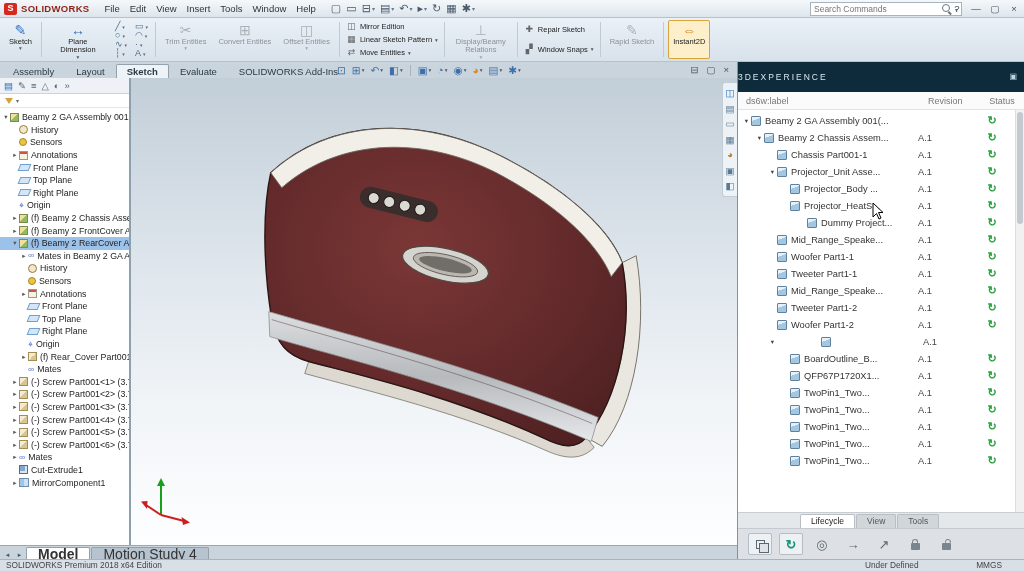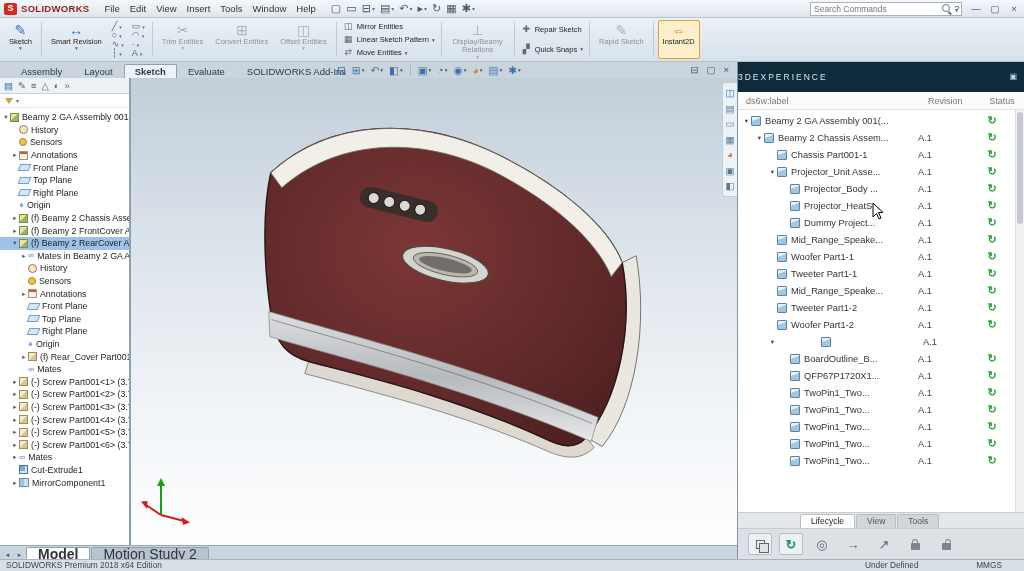--- a/index.html
+++ b/index.html
@@ -38,21 +38,21 @@
   .rstack{display:flex;flex-direction:column;justify-content:space-around;padding:0 2px}
   .rsm{display:flex;align-items:center;gap:3px;font-size:7.5px;color:#222;white-space:nowrap}
   .rsm .ric{font-size:9px;width:11px;text-align:center}
   .rsm .caret{font-size:5.5px;color:#556}
   .minigrid{display:grid;grid-template-columns:1fr 1fr;gap:0 7px;align-content:space-between;padding:2px 3px}
   .mcell{display:flex;align-items:center;gap:2px;font-size:9px;color:#4a6a8a}
   .mcell .caret{font-size:5px;color:#667}
 
   
   .left-col{position:absolute;top:62px;left:0;width:737px;height:497px;display:flex;flex-direction:column}
-  .tabrow{position:relative;height:16px;background:#c9d4dd;display:flex;align-items:flex-end;padding-left:10px;flex:none}
+  .tabrow{position:relative;height:16px;background:#c9d4dd;display:flex;align-items:flex-end;padding-left:2px;flex:none}
   .swtab{padding:1px 10px;font-size:9.5px;color:#2b3a46;border:1px solid transparent;border-bottom:none}
   .swtab.active{background:#eef3f7;border-color:#93a1ad;border-radius:2px 2px 0 0;font-weight:bold}
   .headsup{position:absolute;left:335px;top:0;height:16px;display:flex;align-items:center;gap:2px}
   .hbtn{display:flex;align-items:center;gap:1px;padding:0 2px;font-size:10.5px;color:#3d6fa8}
   .hbtn .caret{font-size:5.5px;color:#556}
   .hsep{width:1px;height:11px;background:#a7b3bd;margin:0 3px}
   .pane-controls{position:absolute;right:8px;top:0;height:16px;display:flex;align-items:center;gap:8px}
   .pcbtn{font-size:9.5px;color:#44525f}
   .content{flex:1;display:flex;min-height:0}
 
@@ -223,21 +223,21 @@
 
   <div class="ribbon">
       <div class="rbtn">
         <span class="gi ric" style="color: rgb(47, 111, 192);">✎</span>
         <span class="rlb">Sketch</span>
         <span class="caret">▾</span>
       </div>
       <div class="rsep"></div>
       <div class="rbtn">
         <span class="gi ric" style="color: rgb(47, 111, 192);">↔</span>
-        <span class="rlb">Smart Revision</span>
+        <span class="rlb">Plane Dimension</span>
         <span class="caret">▾</span>
       </div>
       <div class="minigrid">
         <span class="mcell">
           <span class="gi">╱</span>
           <span class="caret">▾</span>
         </span>
         <span class="mcell">
           <span class="gi">▭</span>
           <span class="caret">▾</span>
@@ -279,21 +279,21 @@
       </div>
       <div class="rbtn dis">
         <span class="gi ric" style="color: rgb(102, 102, 102);">◫</span>
         <span class="rlb">Offset Entities</span>
         <span class="caret">▾</span>
       </div>
       <div class="rsep"></div>
       <div class="rstack">
         <div class="rsm dis">
           <span class="gi ric" style="color: rgb(102, 102, 102);">◫</span>
-          <span>Mirror Entities</span>
+          <span>Mirror Edition</span>
         </div>
         <div class="rsm dis">
           <span class="gi ric" style="color: rgb(102, 102, 102);">▦</span>
           <span>Linear Sketch Pattern</span>
           <span class="caret">▾</span>
         </div>
         <div class="rsm dis">
           <span class="gi ric" style="color: rgb(102, 102, 102);">⇄</span>
           <span>Move Entities</span>
           <span class="caret">▾</span>
@@ -306,21 +306,21 @@
         <span class="caret">▾</span>
       </div>
       <div class="rsep"></div>
       <div class="rstack">
         <div class="rsm dis">
           <span class="gi ric" style="color: rgb(102, 102, 102);">✚</span>
           <span>Repair Sketch</span>
         </div>
         <div class="rsm dis">
           <span class="gi ric" style="color: rgb(102, 102, 102);">▞</span>
-          <span>Quick Snaps</span>
+          <span>Window Snaps</span>
           <span class="caret">▾</span>
         </div>
       </div>
       <div class="rsep"></div>
       <div class="rbtn dis">
         <span class="gi ric" style="color: rgb(102, 102, 102);">✎</span>
         <span class="rlb">Rapid Sketch</span>
       </div>
       <div class="rsep"></div>
       <div class="rbtn act">
@@ -612,21 +612,21 @@
             <span class="gi">▣</span>
             <span class="gi">◧</span>
           </div>
       </div>
     </div>
 
     <div class="doctabs">
         <span class="gi dnav">◂</span>
         <span class="gi dnav">▸</span>
         <span class="dtab active">Model</span>
-        <span class="dtab">Motion Study 2</span>
+        <span class="dtab">Motion Study 4</span>
       </div>
   </div>
 
   <div class="enovia">
     <div class="platform-bar">
       <span>3DEXPERIENCE</span>
       <span class="gi">▣</span>
     </div>
     <div class="eno-cols">
         <span class="c-label">ds6w:label</span>
@@ -682,21 +682,21 @@
           </div>
           <div class="erow" style="padding-left: 43px;">
             <span class="arr"></span>
             <span class="cube"></span>
             <span class="elabel">Projector_HeatS...</span>
             <span class="erev">A.1</span>
             <span class="estat">
               <span class="sync">↻</span>
             </span>
           </div>
-          <div class="erow" style="padding-left: 43px;">
+          <div class="erow" style="padding-left: 60px;">
             <span class="arr"></span>
             <span class="cube"></span>
             <span class="elabel">Dummy Project...</span>
             <span class="erev">A.1</span>
             <span class="estat">
               <span class="sync">↻</span>
             </span>
           </div>
           <div class="erow" style="padding-left: 30px;">
             <span class="arr"></span>

